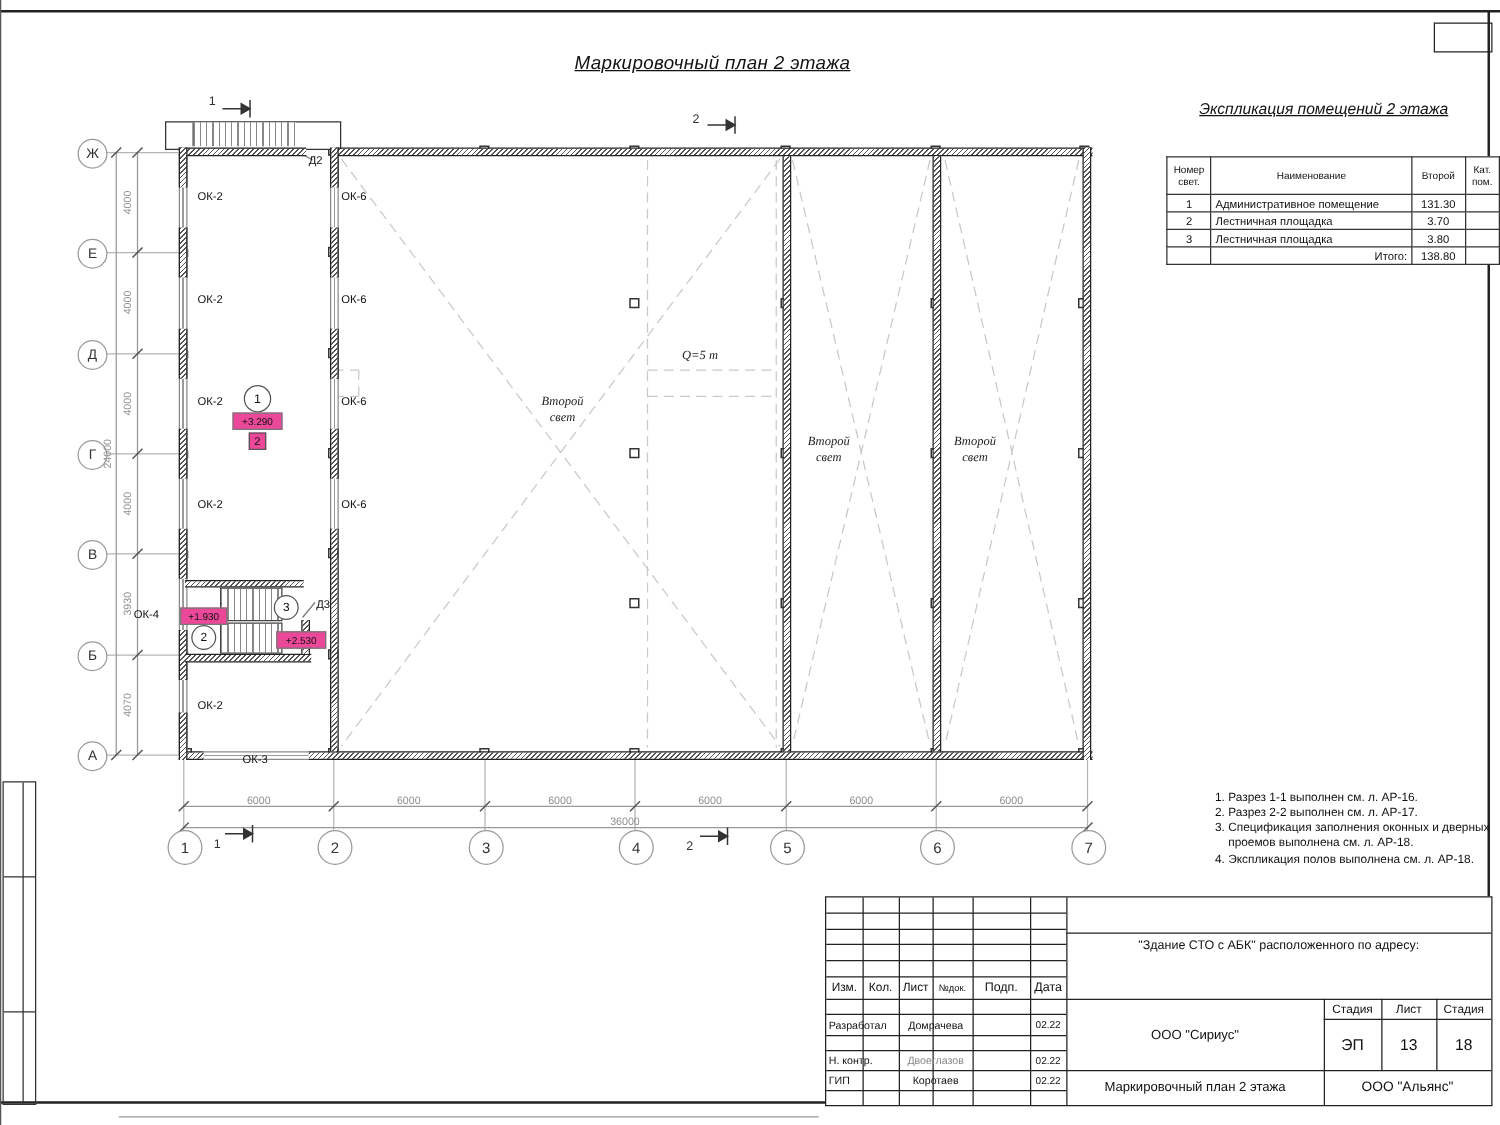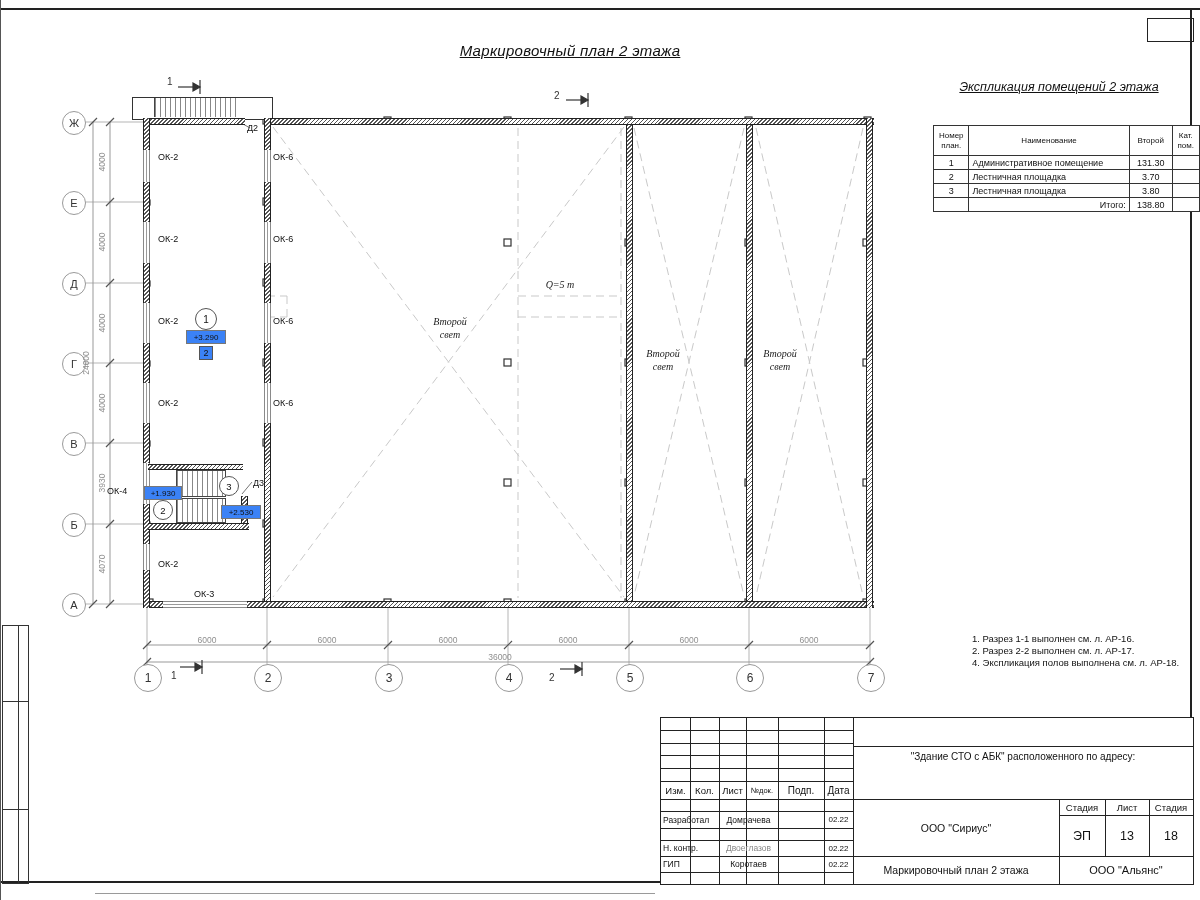--- a/index.html
+++ b/index.html
@@ -20,21 +20,21 @@
        background-image:linear-gradient(to bottom,transparent 2px,#9a9a9a 2px,#9a9a9a 3px,transparent 3px);}
   .tread{position:absolute;box-sizing:border-box;border:1px solid #444;background:
        repeating-linear-gradient(90deg,#888 0,#888 1px,#fff 1px,#fff 5px);}
   .lbl{position:absolute;font-size:9px;white-space:nowrap;color:#111;}
   .dimb{position:absolute;width:60px;text-align:center;font-size:8.5px;color:#8f8f8f;}
   .dimr{position:absolute;width:56px;height:10px;text-align:center;font-size:8.5px;color:#8f8f8f;transform:rotate(-90deg);}
   .axc{position:absolute;border:1px solid #9a9a9a;border-radius:50%;background:#fff;color:#333;
        display:flex;align-items:center;justify-content:center;}
   .mkc{position:absolute;border:1px solid #555;border-radius:50%;background:#fff;color:#111;
        display:flex;align-items:center;justify-content:center;font-size:9.5px;}
-  .mkb{position:absolute;border:1px solid #777;background:#3b82f6;color:#111;
+  .mkb{position:absolute;border:1px solid #777;background:#ec4899;color:#111;
        display:flex;align-items:center;justify-content:center;font-size:8px;}
   .it{font-family:"Liberation Serif",serif;font-style:italic;color:#222;}
   .sl{position:absolute;text-align:center;font-size:9.5px;white-space:pre-line;line-height:1.25;}
   .secn{position:absolute;font-size:10px;color:#333;}
   .titl{position:absolute;text-align:center;font-style:italic;text-decoration:underline;color:#111;}
   
   .legend{position:absolute;border-collapse:collapse;background:#fff;}
   .legend td{border:1px solid #333;font-size:9px;padding:0 3px;height:13px;color:#111;}
   .legend tr.hd td{font-size:8px;text-align:center;white-space:pre-line;height:29px;line-height:1.15;}
   .legend td.c{text-align:center;}
@@ -203,21 +203,21 @@
   <div class="lbl" style="left:158px;top:152px;">ОК-2</div>
   <div class="lbl" style="left:158px;top:234px;">ОК-2</div>
   <div class="lbl" style="left:158px;top:316px;">ОК-2</div>
   <div class="lbl" style="left:158px;top:398px;">ОК-2</div>
   <div class="lbl" style="left:158px;top:559px;">ОК-2</div>
   <div class="lbl" style="left:273px;top:152px;">ОК-6</div>
   <div class="lbl" style="left:273px;top:234px;">ОК-6</div>
   <div class="lbl" style="left:273px;top:316px;">ОК-6</div>
   <div class="lbl" style="left:273px;top:398px;">ОК-6</div>
   <div class="lbl" style="left:107px;top:486px;">ОК-4</div>
-  <div class="lbl" style="left:194px;top:589px;">ОК-3</div>
+  <div class="lbl" style="left:194px;top:602px;">ОК-3</div>
   <div class="lbl" style="left:247px;top:123px;">Д2</div>
   <div class="lbl" style="left:253px;top:478px;">Д3</div>
 
   <div class="mkc" style="left:195px;top:308px;width:20px;height:20px;font-size:10px;">1</div>
   <div class="mkb" style="left:186px;top:330px;width:38px;height:12px;">+3.290</div>
   <div class="mkb" style="left:199px;top:346px;width:12px;height:12px;border-color:#555;font-size:9px;">2</div>
   <div class="mkb" style="left:144px;top:486px;width:36px;height:12px;">+1.930</div>
   <div class="mkc" style="left:153px;top:500px;width:18px;height:18px;">2</div>
   <div class="mkc" style="left:219px;top:476px;width:18px;height:18px;">3</div>
   <div class="mkb" style="left:221px;top:505px;width:38px;height:12px;">+2.530</div>
@@ -265,21 +265,21 @@
   <div class="dimr" style="left:74px;top:398px;">4000</div>
   <div class="dimr" style="left:74px;top:478px;">3930</div>
   <div class="dimr" style="left:74px;top:559px;">4070</div>
   <div class="dimr" style="left:58px;top:358px;">24000</div>
 
   <div class="titl" style="left:930px;top:80px;width:258px;font-size:12.5px;">Экспликация помещений 2 этажа</div>
   <table class="legend" style="left:933px;top:125px;border:1.5px solid #333;">
     <tbody>
         <tr class="hd">
       <td style="width:29px;">Номер
-план.</td>
+свет.</td>
       <td style="width:164px;">Наименование</td>
       <td style="width:37px;">Второй</td>
       <td style="width:21px;">Кат.
 пом.</td>
     </tr>
     <tr>
       <td class="c">1</td>
       <td>Административное помещение</td>
       <td class="c">131.30</td>
       <td></td>
@@ -301,20 +301,22 @@
       <td class="r">Итого:</td>
       <td class="c">138.80</td>
       <td></td>
     </tr>
   </tbody>
     </table>
 
   <div class="notes">
     <div>1. Разрез 1-1 выполнен см. л. АР-16.</div>
     <div>2. Разрез 2-2 выполнен см. л. АР-17.</div>
+    <div>3. Спецификация заполнения оконных и дверных
+&nbsp;&nbsp;&nbsp;&nbsp;проемов выполнена см. л. АР-18.</div>
     <div>4. Экспликация полов выполнена см. л. АР-18.</div>
   </div>
 
   <div class="tb">
 
     <div class="l" style="left:29px;top:0;width:1px;height:166px;"></div>
     <div class="l" style="left:58px;top:0;width:1px;height:166px;"></div>
     <div class="l" style="left:85px;top:0;width:1px;height:166px;"></div>
     <div class="l" style="left:117px;top:0;width:1px;height:166px;"></div>
     <div class="l" style="left:163px;top:0;width:1px;height:166px;"></div>

